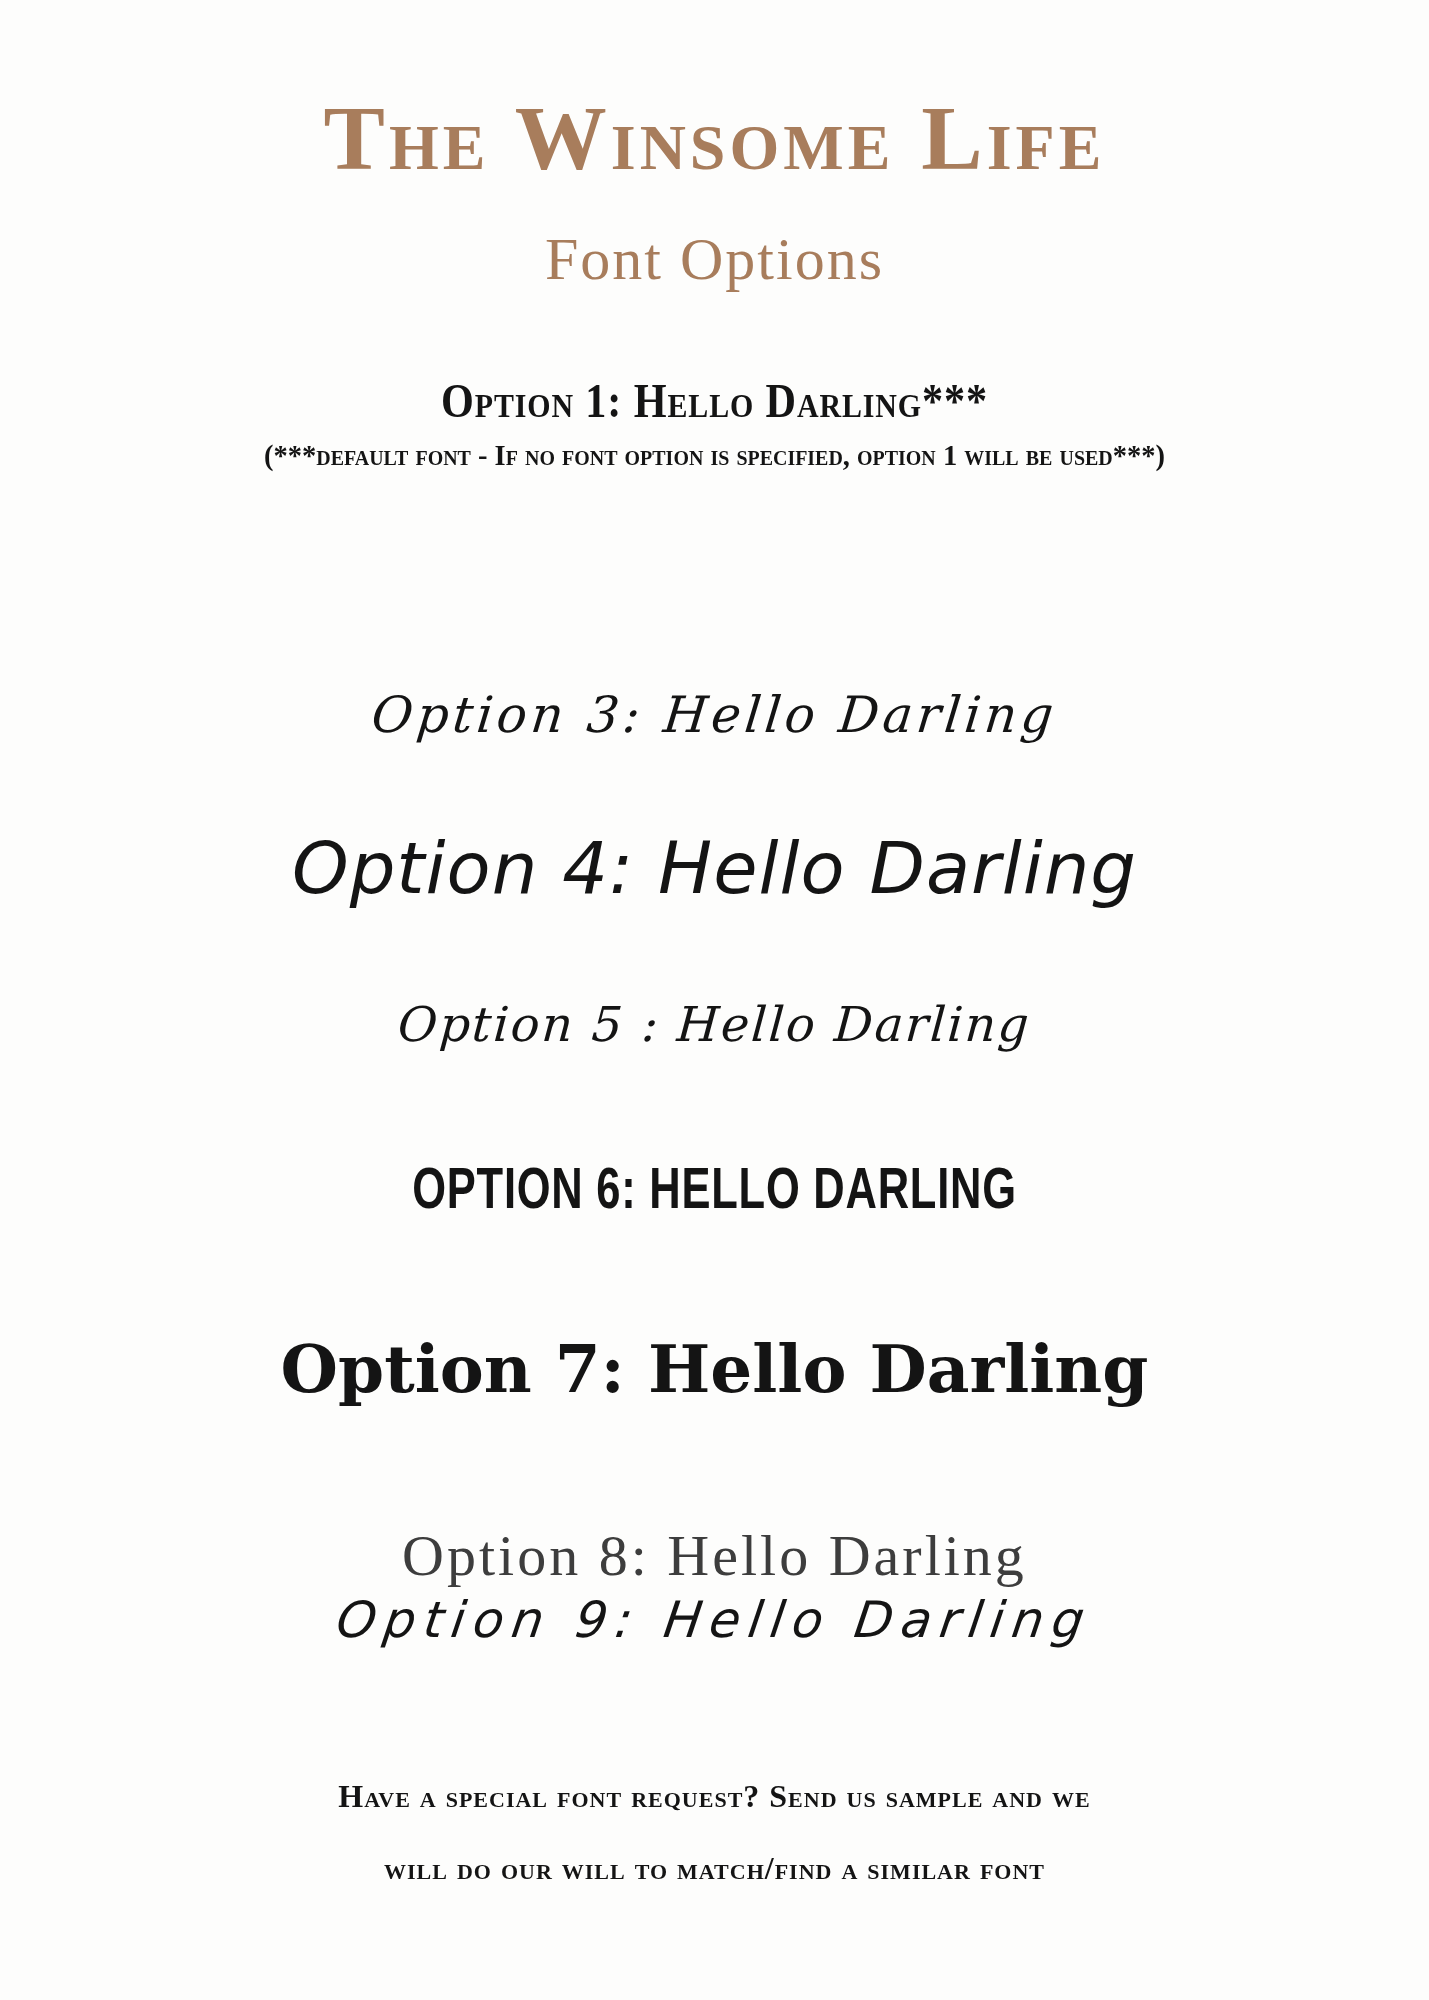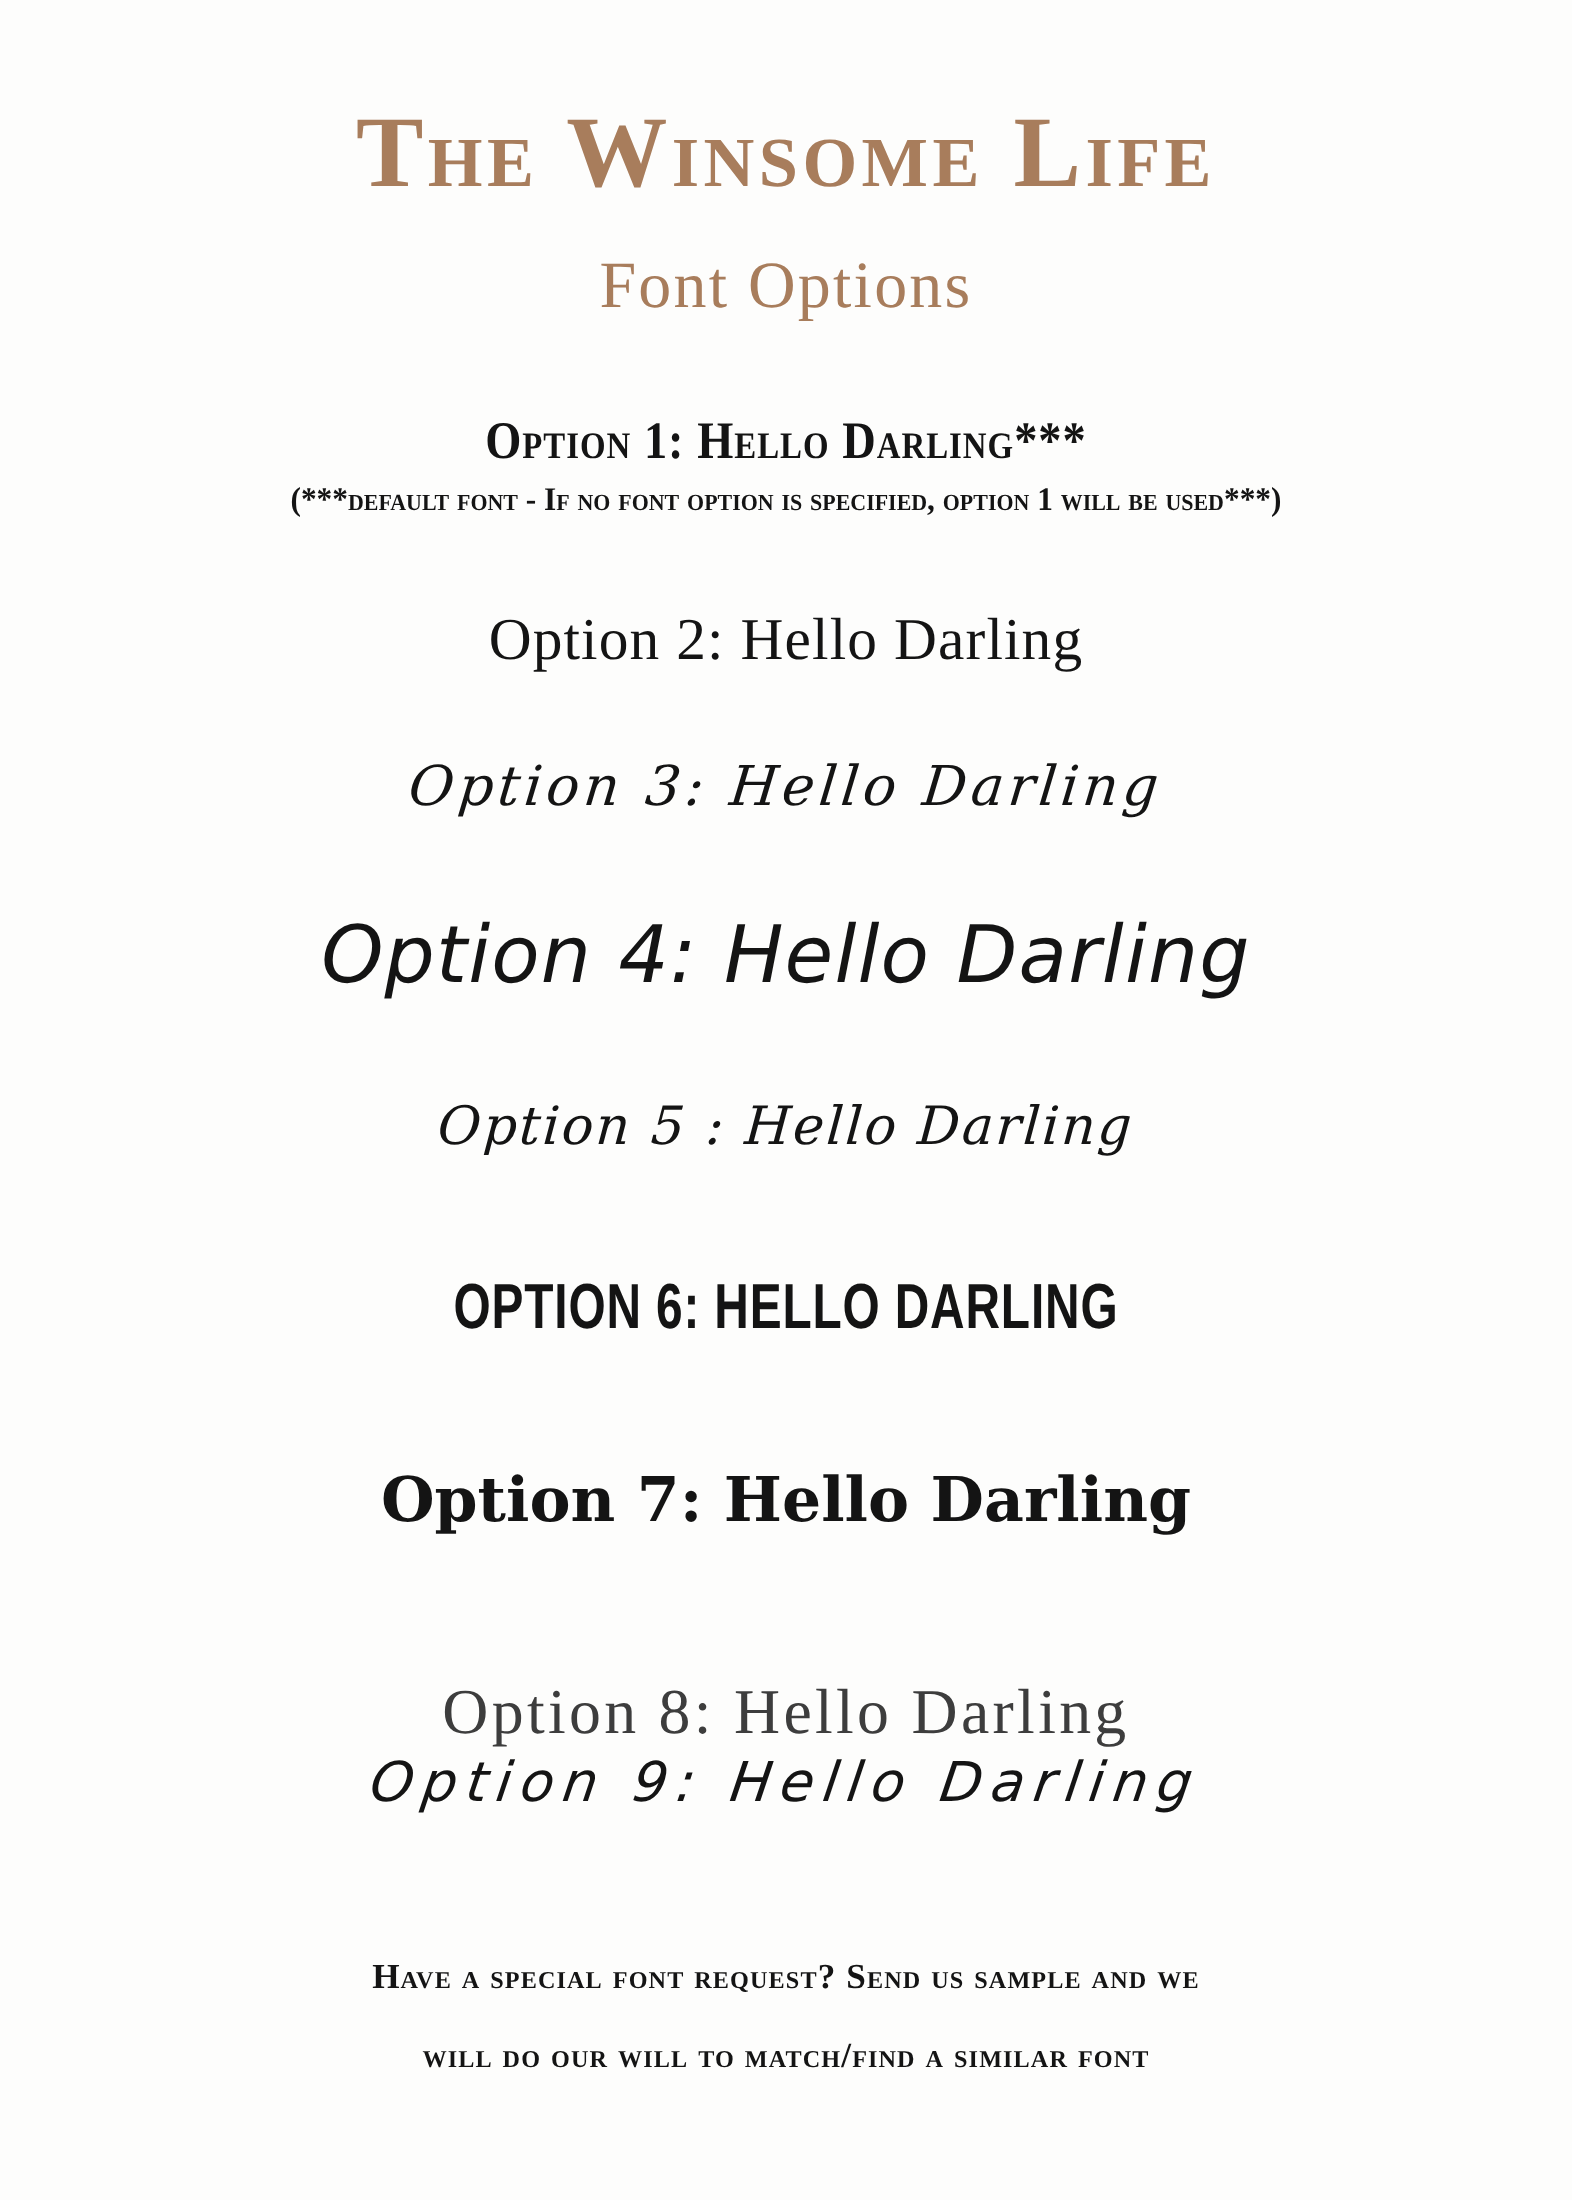--- a/index.html
+++ b/index.html
@@ -104,21 +104,21 @@
     font-size:58px;
     text-transform:uppercase;
     letter-spacing:1px;
     transform:scaleX(0.75);
     transform-origin:50% 50%;
   }
   .opt7{
     top:1336px;
     font-family:"DejaVu Serif", serif;
     font-weight:700;
-    font-size:56px;
+    font-size:66px;
   }
   .opt8{
     top:1487px;
     font-family:"Liberation Serif", serif;
     font-size:58px;
     font-weight:400;
     letter-spacing:3px;
     color:var(--ink-soft);
     margin-top:40px;
   }
@@ -152,21 +152,20 @@
 <div class="canvas">
 
   <div class="row subtitle">Font Options</div>
 
   <div class="row title">The Winsome Life</div>
 
   <div class="row opt1">Option 1: Hello Darling***</div>
 
   <div class="row opt1-note">(***default font - If no font option is specified, option 1 will be used***)</div>
 
-  <div class="row opt2">Option 2: Hello Darling</div>
 
   <div class="row opt3">Option 3:  Hello Darling</div>
 
   <div class="row opt4">Option 4: Hello Darling</div>
 
   <div class="row opt5">Option 5 : Hello Darling</div>
 
   <div class="row opt6">Option 6: Hello Darling</div>
 
   <div class="row opt7">Option 7: Hello Darling</div>

